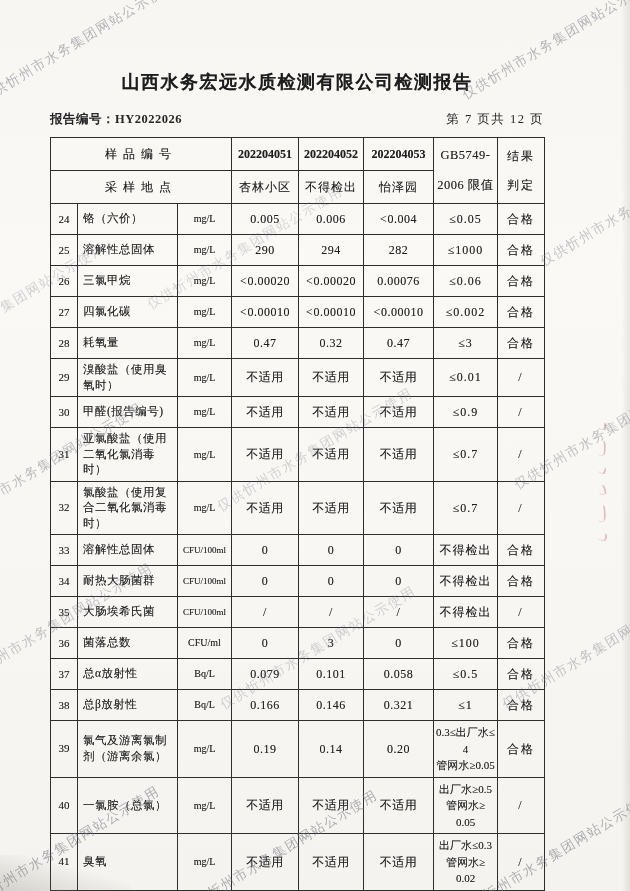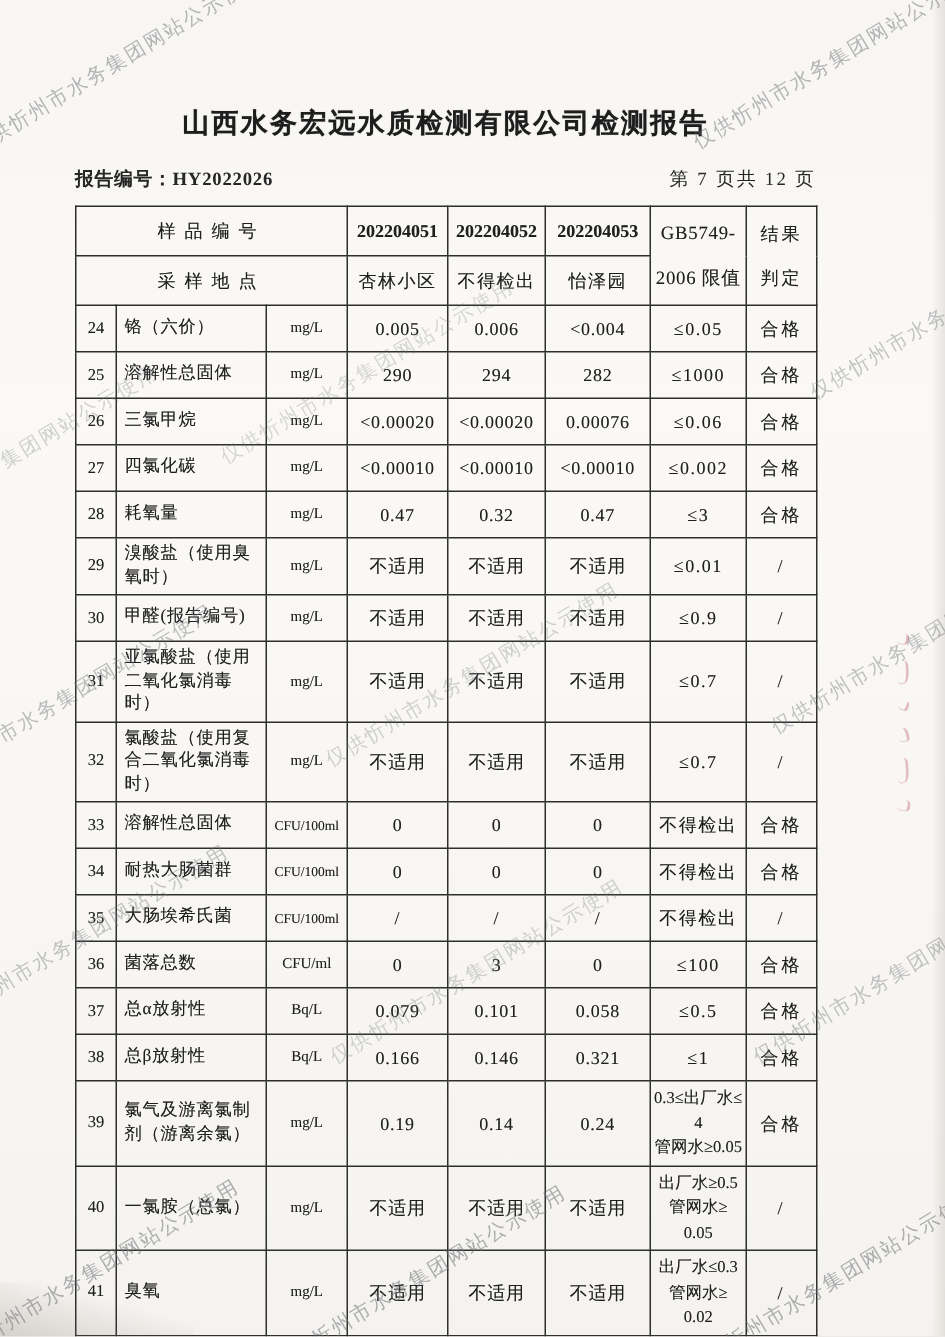--- a/index.html
+++ b/index.html
@@ -260,21 +260,21 @@
             <td class="c-val">0.321</td>
             <td class="c-limit">≤1</td>
             <td class="c-result">合格</td>
           </tr>
           <tr>
             <td class="c-num">39</td>
             <td class="c-name">氯气及游离氯制剂（游离余氯）</td>
             <td class="c-unit">mg/L</td>
             <td class="c-val">0.19</td>
             <td class="c-val">0.14</td>
-            <td class="c-val">0.24</td>
+            <td class="c-val">0.20</td>
             <td class="c-limit multi">0.3≤出厂水≤
 4
 管网水≥0.05</td>
             <td class="c-result">合格</td>
           </tr>
           <tr>
             <td class="c-num">40</td>
             <td class="c-name">一氯胺（总氯）</td>
             <td class="c-unit">mg/L</td>
             <td class="c-val">不适用</td>

